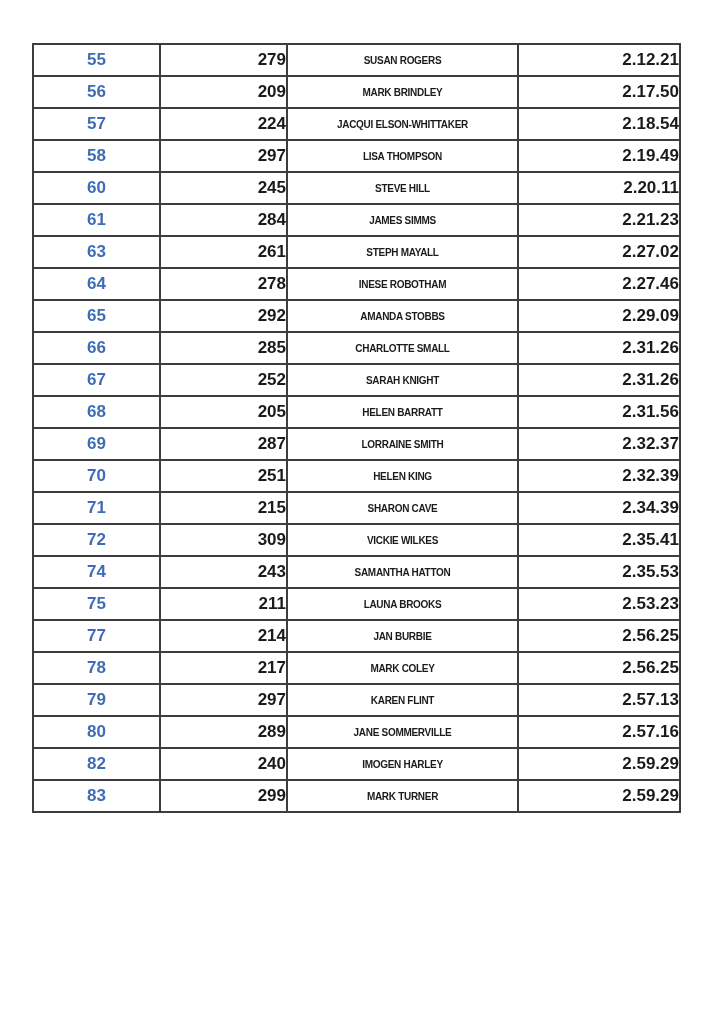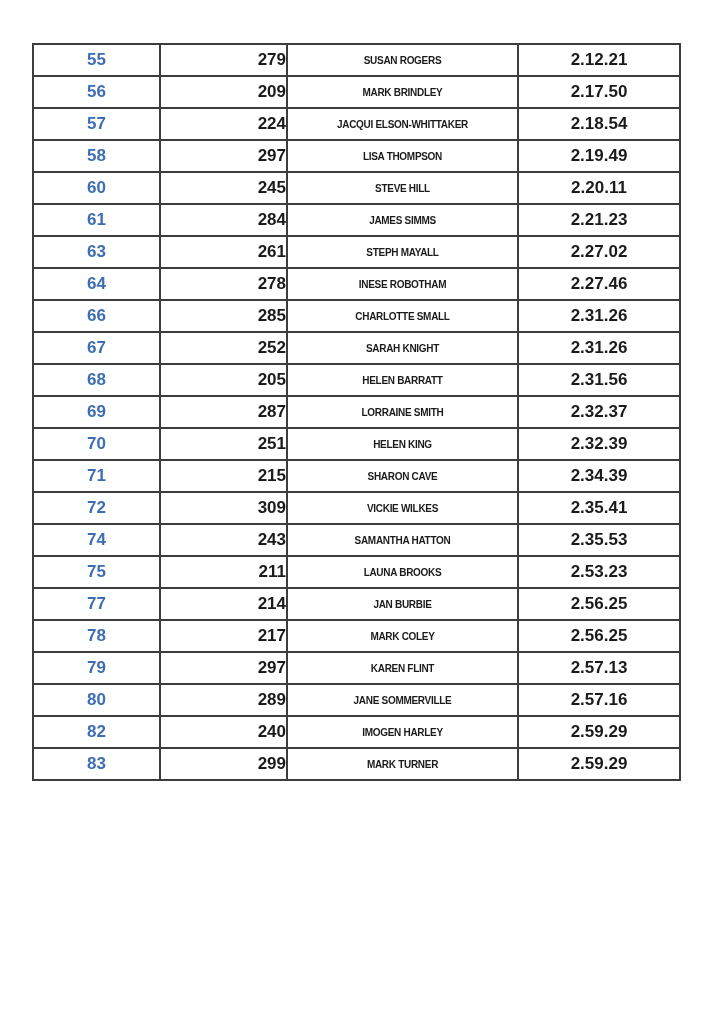--- a/index.html
+++ b/index.html
@@ -27,21 +27,21 @@
     vertical-align: middle;
     font-weight: 700;
     font-size: 17px;
     color: #1b1b1b;
     white-space: nowrap;
     overflow: hidden;
   }
   td.col-pos  { width: 125px; color: #3e6db5; }
   td.col-bib  { width: 125px; text-align: right; }
   td.col-name { width: 229px; font-size: 10px; letter-spacing: -0.3px; }
-  td.col-time { width: 160px; }
+  td.col-time { width: 160px; text-align: right; }
 </style>
 </head>
 <body>
 
 <table class="results-table">
   <tbody>
       <tr>
     <td class="col-pos">55</td>
     <td class="col-bib">279</td>
     <td class="col-name">SUSAN ROGERS</td>
@@ -81,20 +81,26 @@
     <td class="col-pos">63</td>
     <td class="col-bib">261</td>
     <td class="col-name">STEPH MAYALL</td>
     <td class="col-time">2.27.02</td>
   </tr>
       <tr>
     <td class="col-pos">64</td>
     <td class="col-bib">278</td>
     <td class="col-name">INESE ROBOTHAM</td>
     <td class="col-time">2.27.46</td>
+  </tr>
+      <tr>
+    <td class="col-pos">65</td>
+    <td class="col-bib">292</td>
+    <td class="col-name">AMANDA STOBBS</td>
+    <td class="col-time">2.29.09</td>
   </tr>
       <tr>
     <td class="col-pos">66</td>
     <td class="col-bib">285</td>
     <td class="col-name">CHARLOTTE SMALL</td>
     <td class="col-time">2.31.26</td>
   </tr>
       <tr>
     <td class="col-pos">67</td>
     <td class="col-bib">252</td>

